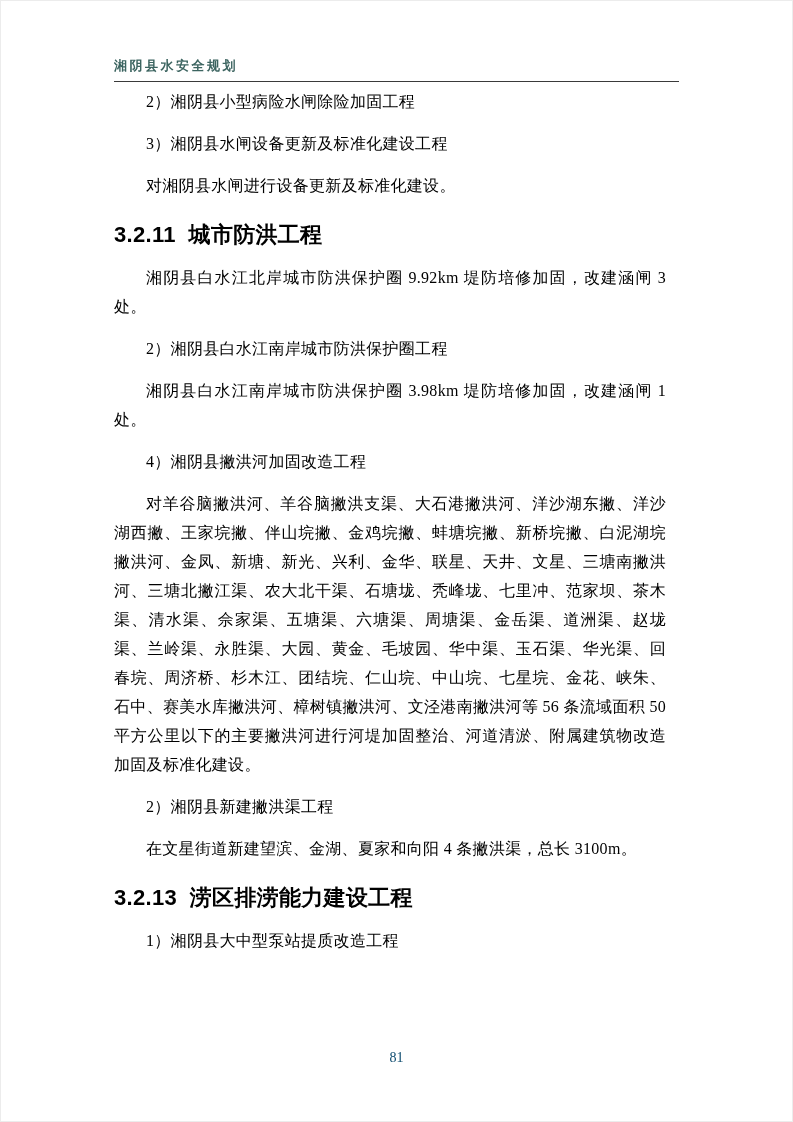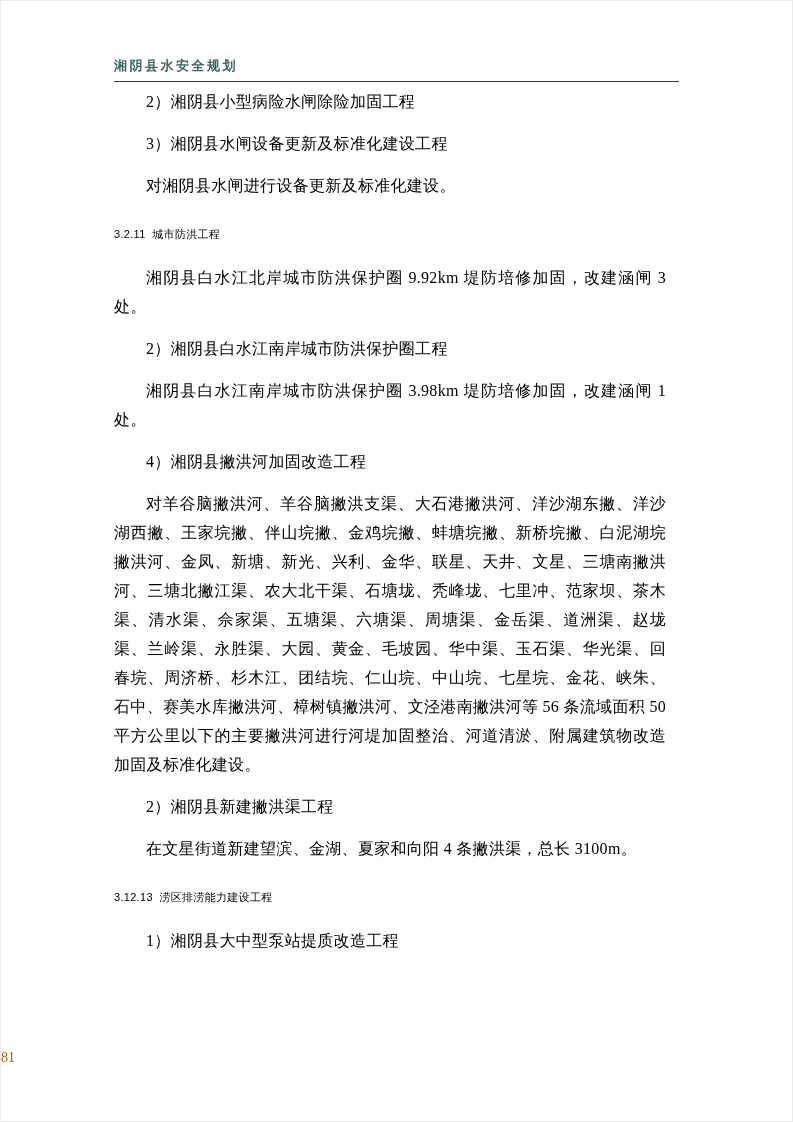--- a/index.html
+++ b/index.html
@@ -44,35 +44,35 @@
     line-height: 29px;
     text-align: justify;
     letter-spacing: 0.3px;
   }
   .doc-body p {
     margin: 0 13px 13px 0;
     text-indent: 2em;
   }
   .doc-body p.heading {
     font-family: "Liberation Sans", "DejaVu Sans", sans-serif;
-    font-weight: normal;
-    font-size: 11px;
+    font-weight: bold;
+    font-size: 22px;
     text-indent: 0;
     margin: 20px 0 14px 0;
     white-space: pre-wrap;
     text-align: left;
   }
   .doc-footer {
     position: absolute;
     bottom: 55px;
     left: 0;
     right: 0;
-    text-align: left;
+    text-align: center;
     font-size: 14px;
-    color: #a16207;
+    color: #0c4a6e;
   }
 </style>
 </head>
 <body>
 
 <div class="page">
 
   <header class="doc-header" style="color: rgb(60, 100, 96); border-bottom-color: rgb(58, 58, 58);">
     <span class="header-left">湘阴县水安全规划</span>
   </header>
@@ -82,21 +82,21 @@
       <p class="numbered">3）湘阴县水闸设备更新及标准化建设工程</p>
       <p class="para">对湘阴县水闸进行设备更新及标准化建设。</p>
       <p class="heading">3.2.11  城市防洪工程</p>
       <p class="para">湘阴县白水江北岸城市防洪保护圈 9.92km 堤防培修加固，改建涵闸 3 处。</p>
       <p class="numbered">2）湘阴县白水江南岸城市防洪保护圈工程</p>
       <p class="para">湘阴县白水江南岸城市防洪保护圈 3.98km 堤防培修加固，改建涵闸 1 处。</p>
       <p class="numbered">4）湘阴县撇洪河加固改造工程</p>
       <p class="para">对羊谷脑撇洪河、羊谷脑撇洪支渠、大石港撇洪河、洋沙湖东撇、洋沙湖西撇、王家垸撇、伴山垸撇、金鸡垸撇、蚌塘垸撇、新桥垸撇、白泥湖垸撇洪河、金凤、新塘、新光、兴利、金华、联星、天井、文星、三塘南撇洪河、三塘北撇江渠、农大北干渠、石塘垅、秃峰垅、七里冲、范家坝、茶木渠、清水渠、佘家渠、五塘渠、六塘渠、周塘渠、金岳渠、道洲渠、赵垅渠、兰岭渠、永胜渠、大园、黄金、毛坡园、华中渠、玉石渠、华光渠、回春垸、周济桥、杉木江、团结垸、仁山垸、中山垸、七星垸、金花、峡朱、石中、赛美水库撇洪河、樟树镇撇洪河、文泾港南撇洪河等 56 条流域面积 50 平方公里以下的主要撇洪河进行河堤加固整治、河道清淤、附属建筑物改造加固及标准化建设。</p>
       <p class="numbered">2）湘阴县新建撇洪渠工程</p>
       <p class="para">在文星街道新建望滨、金湖、夏家和向阳 4 条撇洪渠，总长 3100m。</p>
-      <p class="heading">3.12.13  涝区排涝能力建设工程</p>
+      <p class="heading">3.2.13  涝区排涝能力建设工程</p>
       <p class="numbered">1）湘阴县大中型泵站提质改造工程</p>
     </main>
 
   <footer class="doc-footer">
     <span>81</span>
   </footer>
 
 </div>
 
 </body></html>

